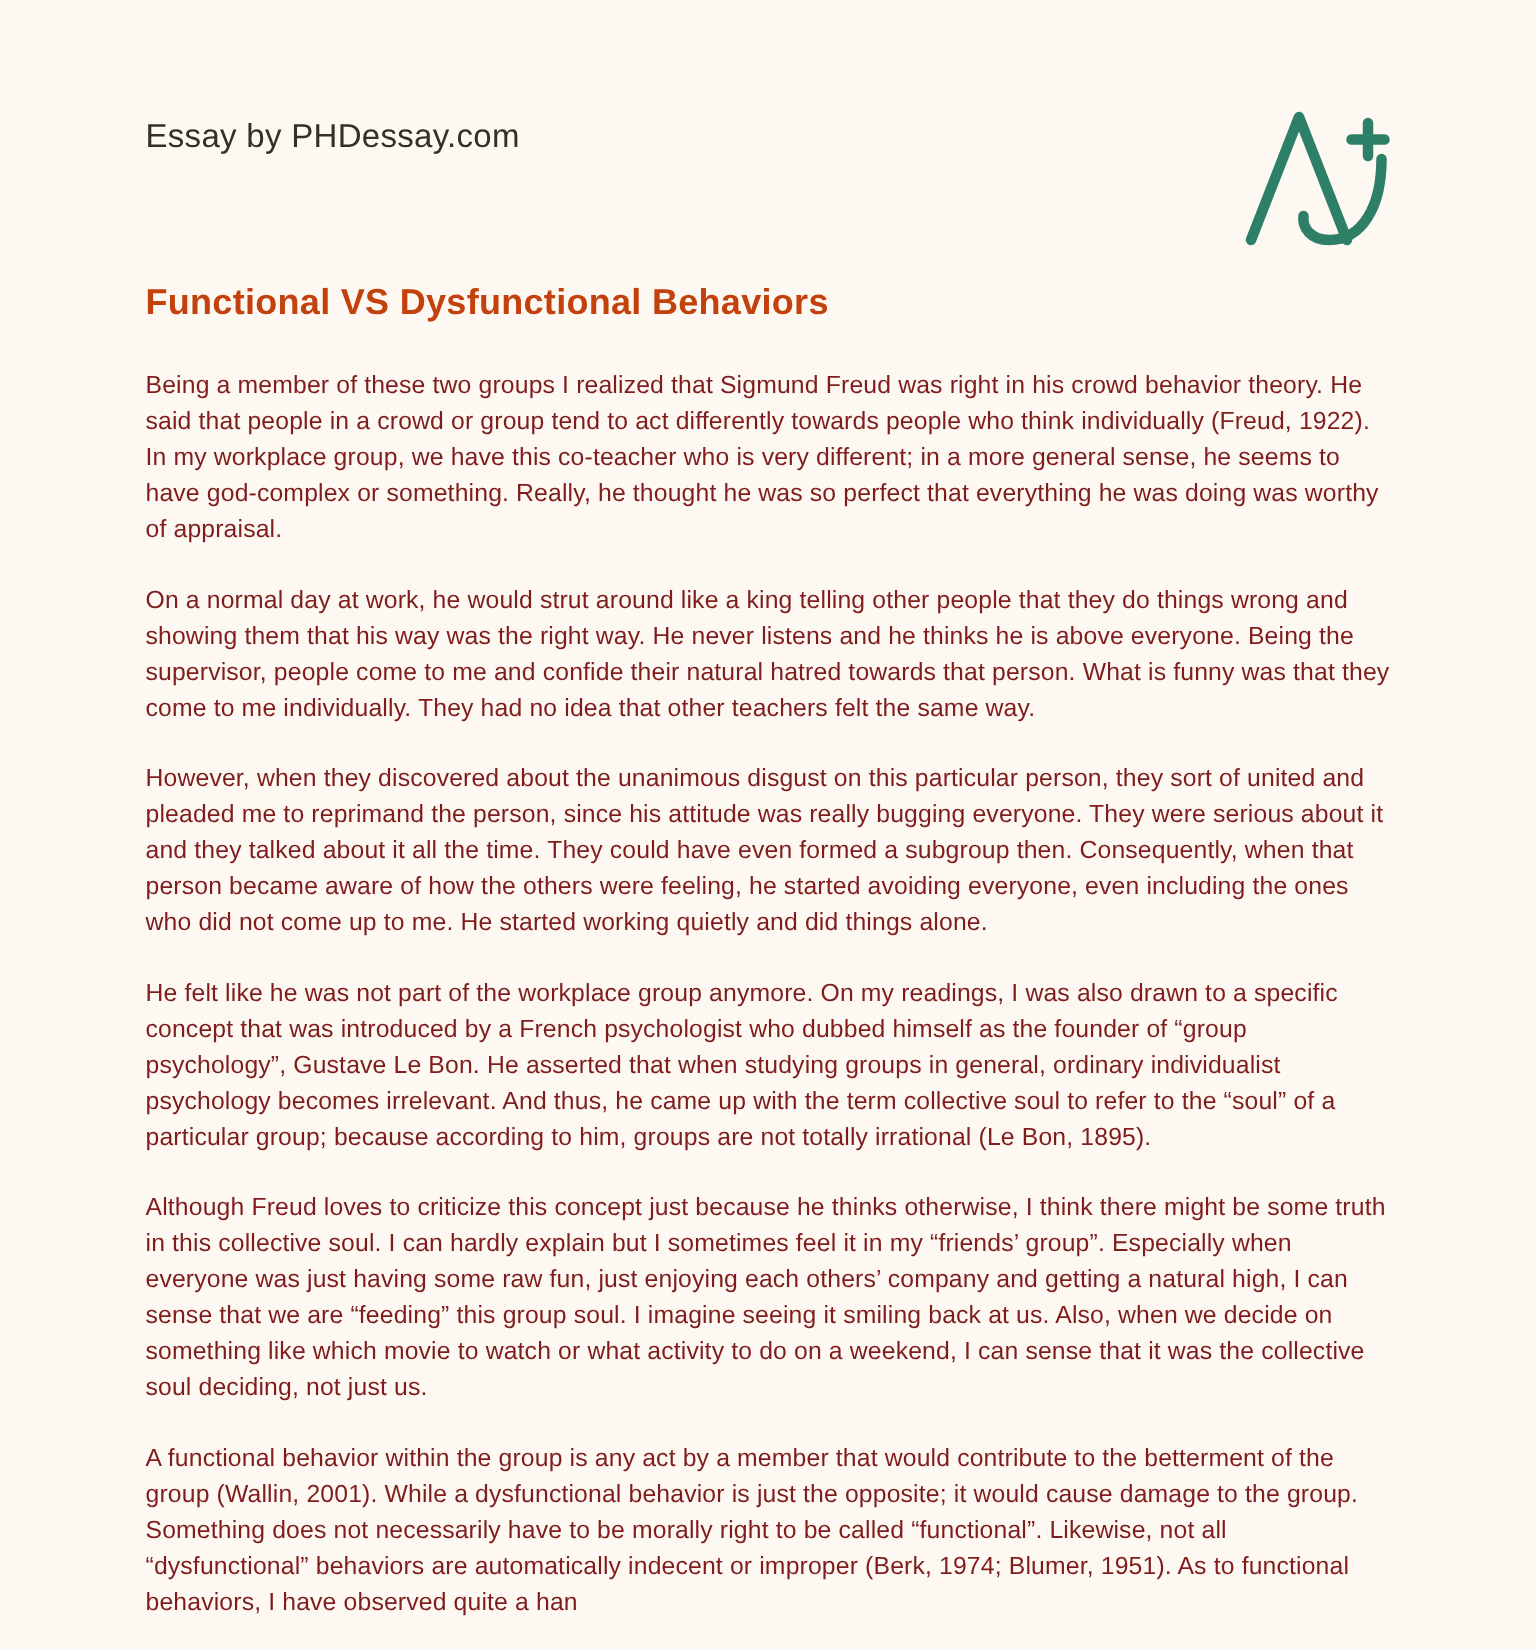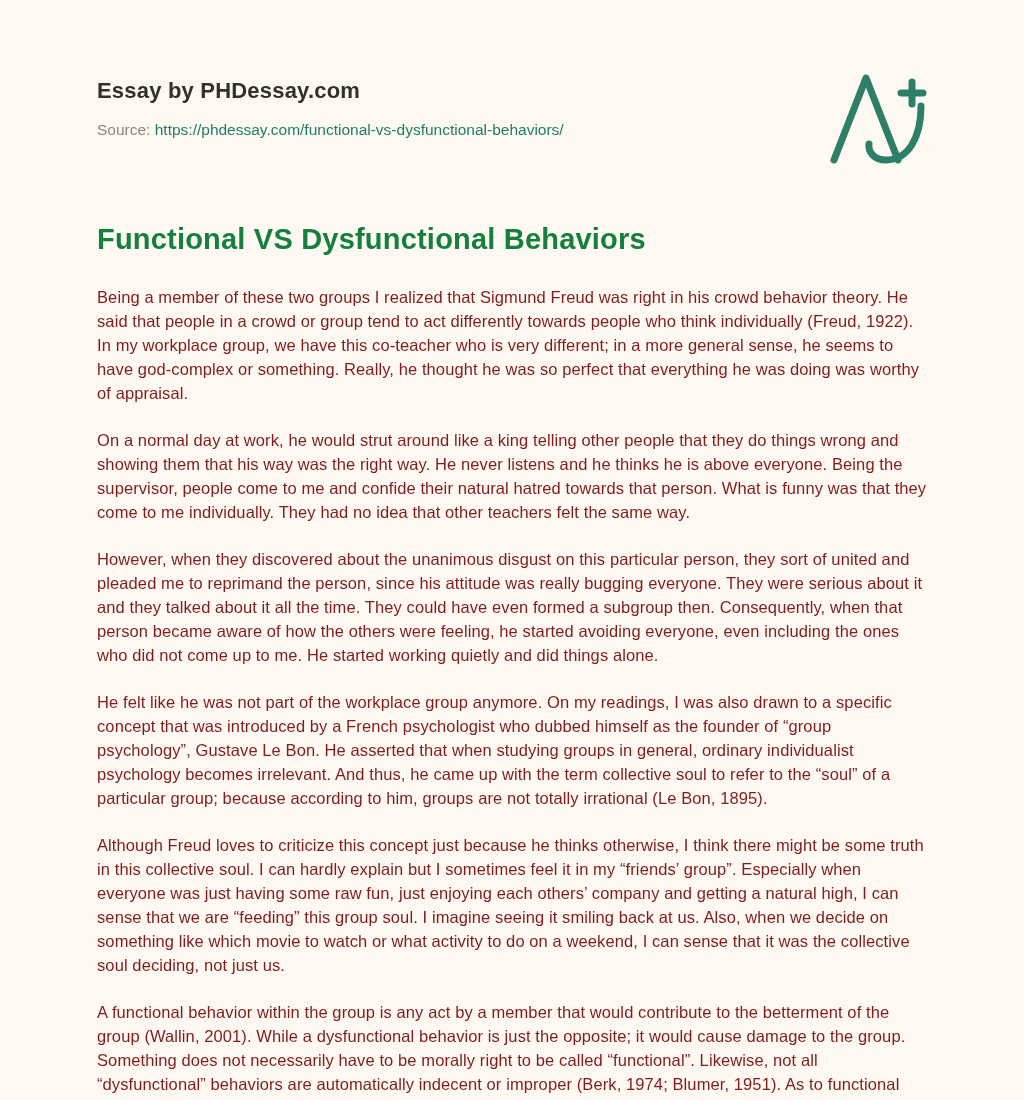--- a/index.html
+++ b/index.html
@@ -11,21 +11,21 @@
   }
   .page {
     position: relative;
     width: 1024px;
     height: 1100px;
     padding: 0 97px;
   }
   .brand {
     padding-top: 78px;
     font-size: 22px;
-    font-weight: 700;
+    font-weight: 400;
     color: #343028;
     letter-spacing: 0.2px;
   }
   .source-line {
     margin-top: 17px;
     font-size: 15.5px;
     color: #8d877d;
   }
   .source-link {
     color: #1e7d68;
@@ -34,45 +34,41 @@
   }
   .logo {
     position: absolute;
     top: 68px;
     right: 88px;
     width: 112px;
     height: 96px;
   }
   .title {
     margin-top: 84px;
-    font-size: 29px;
+    font-size: 24px;
     font-weight: 700;
-    color: #15803d;
+    color: #c2410c;
     letter-spacing: 0.2px;
   }
   .body-text p {
     margin-top: 23px;
     font-size: 16.5px;
     line-height: 24px;
     color: #7f1d1d;
     letter-spacing: 0.1px;
   }
   .body-text p:first-child { margin-top: 29px; }
 </style>
 </head>
 <body>
 
 <div class="page">
 
   <div class="brand">Essay by PHDessay.com</div>
 
-  <div class="source-line">
-    <span>Source:</span>
-    <a class="source-link">https://phdessay.com/functional-vs-dysfunctional-behaviors/</a>
-  </div>
 
   <svg class="logo" viewBox="0 0 112 96" fill="none" stroke="#2e7f68" stroke-width="7" stroke-linecap="round" stroke-linejoin="round">
     <path d="M10 92 L42 10 L74 92"></path>
     <path d="M88 14 v22 M77 25 h22"></path>
     <path d="M97 38 C97 70 84 92 62 92 C50 92 44 84 45 76"></path>
   </svg>
 
   <h1 class="title">Functional VS Dysfunctional Behaviors</h1>
 
   <div class="body-text">

